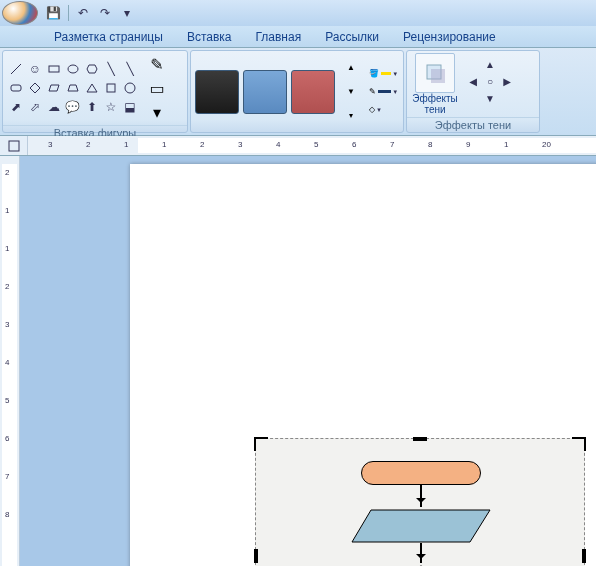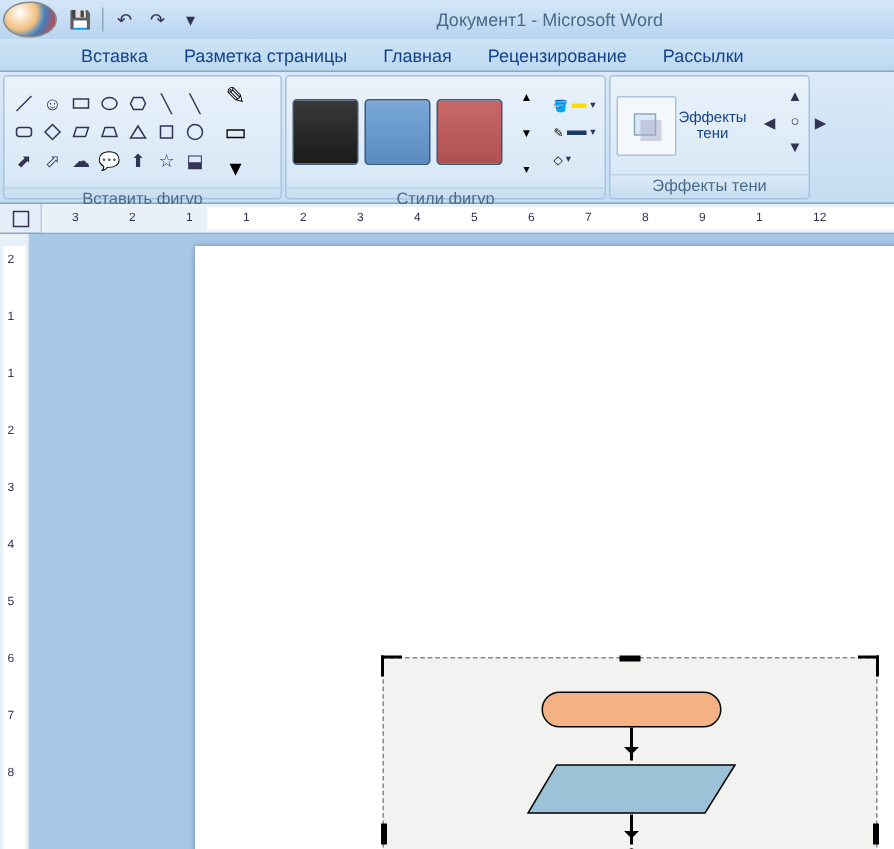--- a/index.html
+++ b/index.html
@@ -33,21 +33,21 @@
   
   .swatch { width:44px; height:44px; border-radius:3px; border:1px solid #3a5a7a; }
   .small-col { display:flex; flex-direction:column; gap:2px; margin-left:2px; }
   .small-btn { width:28px; height:16px; display:flex; align-items:center; gap:2px; font-size:8px; }
   .color-strip { width:14px; height:3px; }
   .dn { font-size:7px; color:#335; }
 
   
   .fx-big { width:40px; height:40px; border:1px solid #a8c4e0; background:#f4f8fc; border-radius:2px; display:flex;align-items:center;justify-content:center; }
   .fx-label { font-size:10px; color:#15428b; text-align:center; width:48px; }
-  .fx-col { display:flex; flex-direction:row; align-items:center; }
+  .fx-col { display:flex; flex-direction:column; align-items:center; }
   .arrow-pad { display:grid; grid-template-columns: repeat(3, 16px); grid-auto-rows:16px; gap:1px; margin-left:2px; }
   .arrow-pad div { font-size:10px; color:#335; text-align:center; }
 
   
   .ruler-bar { height: 20px; background:#e4eef8; display:flex; border-bottom:1px solid #8ab; }
   .ruler-corner { width:28px; display:flex;align-items:center;justify-content:center; border-right:1px solid #bcd; }
   .ruler-h { flex:1; position:relative; background:#e8f0f8; }
   .ruler-white { position:absolute; left:110px; right:0; top:2px; bottom:2px; background:#fff; }
   .ruler-ticks { position:absolute; left:0; right:0; top:0; bottom:0; font-size:8px; color:#335; }
 
@@ -77,29 +77,28 @@
 
 <div class="titlebar">
   <div class="office-btn"></div>
   <div class="qat">
     <div class="qat-btn">💾</div>
     <div class="qat-sep"></div>
     <div class="qat-btn">↶</div>
     <div class="qat-btn">↷</div>
     <div class="qat-btn">▾</div>
   </div>
-  <div class="title-text">Документ1 - Microsoft Word</div>
 </div>
 
 <div class="tabs">
+  <div class="tab">Разметка страницы</div>
   <div class="tab">Вставка</div>
-  <div class="tab">Разметка страницы</div>
   <div class="tab">Главная</div>
+  <div class="tab">Рассылки</div>
   <div class="tab">Рецензирование</div>
-  <div class="tab">Рассылки</div>
 </div>
 
 <div class="ribbon">
 
   <div class="group" style="width:186px">
     <div class="group-body">
       <div class="shapes-grid">
         <div class="shape-cell">
             <svg viewBox="0 0 14 14">
               <line x1="2" y1="12" x2="12" y2="2" stroke="#335" stroke-width="1"></line>
@@ -165,21 +164,21 @@
         <div class="shape-cell">⬆</div>
         <div class="shape-cell">☆</div>
         <div class="shape-cell">⬓</div>
       </div>
       <div class="side-ctrl">
         <div>✎</div>
         <div>▭</div>
         <div>▾</div>
       </div>
     </div>
-    <div class="group-label">Вставить фигур</div>
+    <div class="group-label">Вставка фигуры</div>
   </div>
 
   <div class="group" style="width:214px">
     <div class="group-body">
       <div class="swatch" style="background:linear-gradient(#3a3a3a,#1a1a1a)"></div>
       <div class="swatch" style="background:linear-gradient(#7aa8d8,#5a8ac0)"></div>
       <div class="swatch" style="background:linear-gradient(#c86868,#b05050)"></div>
       <div class="side-ctrl" style="margin-left:0">
         <div style="font-size:8px">▲</div>
         <div style="font-size:8px">▼</div>
@@ -195,21 +194,20 @@
             <span>✎</span>
             <div class="color-strip" style=";background:#1a3a6a"></div>
             <span class="dn">▾</span>
           </div>
         <div class="small-btn">
             <span>◇</span>
             <span class="dn">▾</span>
           </div>
       </div>
     </div>
-    <div class="group-label">Стили фигур</div>
   </div>
 
   <div class="group" style="width:134px">
     <div class="group-body">
       <div class="fx-col">
         <div class="fx-big">
             <svg width="28" height="28">
               <rect x="6" y="6" width="14" height="14" fill="#d8e8f6" stroke="#8ab"></rect>
               <rect x="10" y="10" width="14" height="14" fill="#aac" opacity="0.5"></rect>
             </svg>
@@ -250,21 +248,21 @@
         <span style="position: absolute; top: 4px; left: 134px;">1</span>
         <span style="position: absolute; top: 4px; left: 172px;">2</span>
         <span style="position: absolute; top: 4px; left: 210px;">3</span>
         <span style="position: absolute; top: 4px; left: 248px;">4</span>
         <span style="position: absolute; top: 4px; left: 286px;">5</span>
         <span style="position: absolute; top: 4px; left: 324px;">6</span>
         <span style="position: absolute; top: 4px; left: 362px;">7</span>
         <span style="position: absolute; top: 4px; left: 400px;">8</span>
         <span style="position: absolute; top: 4px; left: 438px;">9</span>
         <span style="position: absolute; top: 4px; left: 476px;">1</span>
-        <span style="position: absolute; top: 4px; left: 514px;">12</span>
+        <span style="position: absolute; top: 4px; left: 514px;">20</span>
       </div>
   </div>
 </div>
 
 <div class="doc-area">
   <div class="ruler-v">
     <div class="ruler-v-white"></div>
     <div id="vticks" style="position:absolute;inset:0">
         <span style="position: absolute; left: 5px; top: 12px;">2</span>
         <span style="position: absolute; left: 5px; top: 50px;">1</span>

